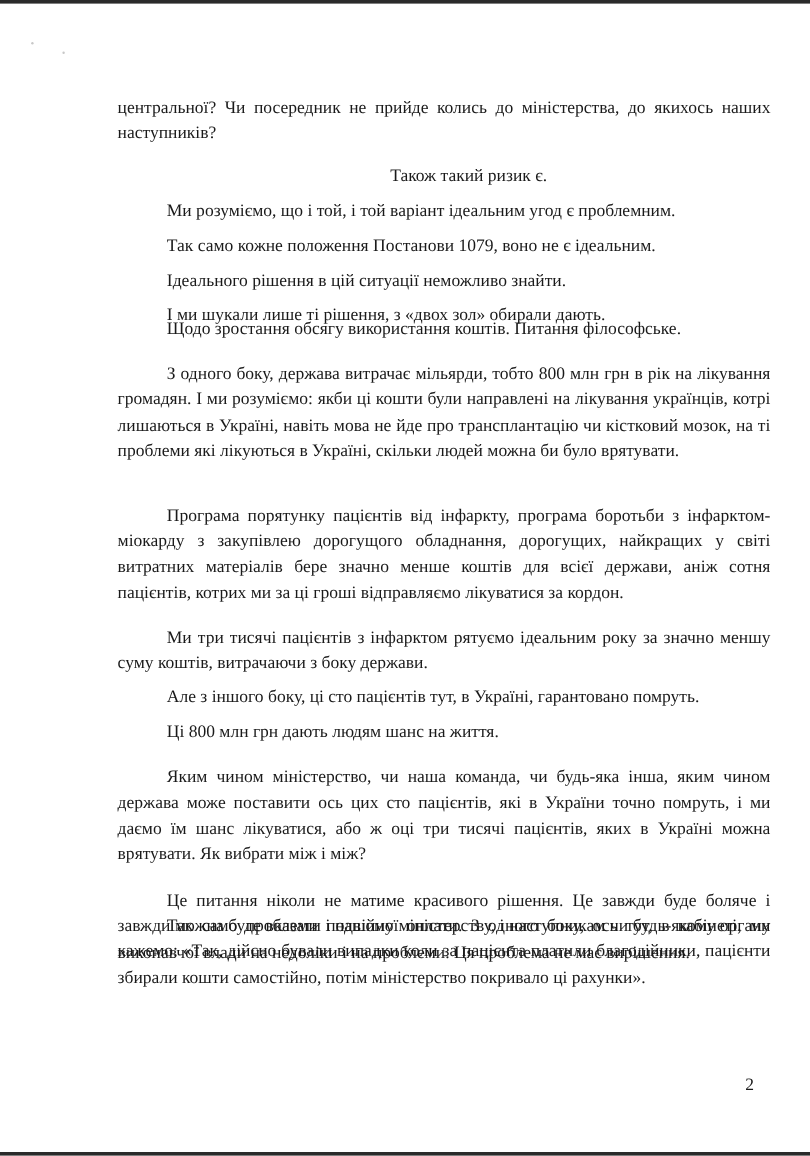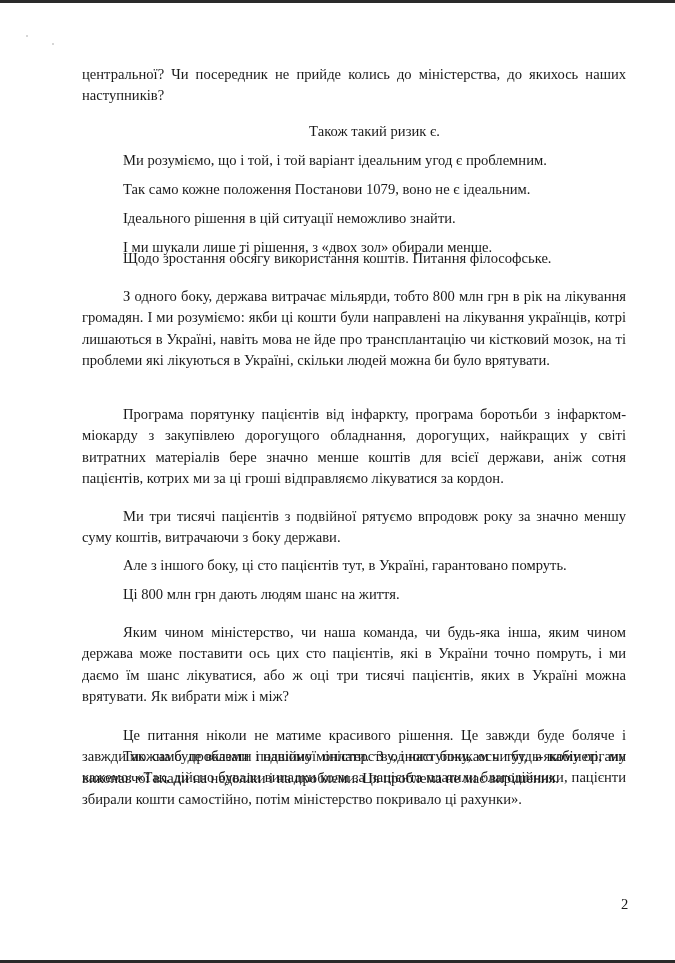--- a/index.html
+++ b/index.html
@@ -2,42 +2,42 @@
 <html><head>
 <meta charset="utf-8">
 <style>
   html, body { margin:0; padding:0; }
   body { width:675px; height:963px; background:#ffffff; position:relative; overflow:hidden;
          font-family:"Liberation Serif","DejaVu Serif",serif; color:#1a1a1a; }
   .bar-top { position:absolute; left:0; top:0; width:675px; height:3px; background:#2a2a2a; }
   .bar-bottom { position:absolute; left:0; top:960px; width:675px; height:3px; background:#2a2a2a; }
   .speck { position:absolute; width:2px; height:2px; background:#c8c8c8; border-radius:1px; }
   .p { position:absolute; left:82px; width:544px; font-size:14.6px; line-height:21.4px;
-       text-align:justify; margin:0; }
+       text-align:justify; margin:16px; }
   .p.indent { text-indent:41px; }
   .p.single { left:123px; width:503px; text-align:left; white-space:nowrap; }
   .pagenum { position:absolute; left:621px; top:896px; font-size:14.6px; }
 </style>
 </head>
 <body>
 
 <div class="bar-top"></div>
 <div class="speck" style="left:26px;top:35px;"></div>
 <div class="speck" style="left:52px;top:43px;"></div>
 
 <p class="p" style="top:64px;">центральної? Чи посередник не прийде колись до міністерства, до якихось наших наступників?</p>
 <p class="p single" style="top:121px;text-align:center;">Також такий ризик є.</p>
 <p class="p single" style="top:150px;">Ми розуміємо, що  і той, і той варіант ідеальним угод є проблемним.</p>
 <p class="p single" style="top:179px;">Так само кожне положення Постанови  1079, воно не є ідеальним.</p>
 <p class="p single" style="top:208px;">Ідеального рішення в цій ситуації неможливо знайти.</p>
-<p class="p single" style="top:237px;">І ми шукали лише ті рішення, з «двох зол» обирали менше.</p>
+<p class="p single" style="top:237px;">І ми шукали лише ті рішення, з «двох зол» обирали дають.</p>
 <p class="p single" style="top:248px;">Щодо зростання обсягу використання коштів. Питання  філософське.</p>
 <p class="p indent" style="top:286px;">З одного боку, держава витрачає мільярди, тобто  800 млн грн  в рік на лікування громадян. І ми розуміємо: якби ці кошти були направлені на лікування українців, котрі лишаються в Україні, навіть мова не йде про трансплантацію чи кістковий мозок, на ті проблеми які лікуються в Україні,  скільки  людей можна би було врятувати.</p>
 <p class="p indent" style="top:404px;">Програма порятунку пацієнтів від інфаркту, програма боротьби з інфарктом-міокарду з закупівлею дорогущого обладнання, дорогущих, найкращих у світі витратних матеріалів бере значно менше коштів для всієї держави, аніж сотня пацієнтів, котрих ми за ці гроші відправляємо лікуватися за кордон.</p>
-<p class="p indent" style="top:506px;">Ми три тисячі пацієнтів з подвійної рятуємо впродовж року за значно меншу суму  коштів, витрачаючи з боку держави.</p>
+<p class="p indent" style="top:506px;">Ми три тисячі пацієнтів з інфарктом рятуємо ідеальним року за значно меншу суму  коштів, витрачаючи з боку держави.</p>
 <p class="p single" style="top:555px;">Але з іншого боку, ці сто пацієнтів тут, в Україні,  гарантовано помруть.</p>
 <p class="p single" style="top:584px;">Ці 800 млн грн дають людям шанс на життя.</p>
 <p class="p indent" style="top:622px;">Яким чином міністерство, чи наша команда, чи будь-яка інша, яким чином держава може поставити  ось цих сто пацієнтів, які в України точно помруть, і ми даємо їм шанс лікуватися, або ж оці три тисячі пацієнтів, яких в Україні  можна врятувати. Як вибрати між і між?</p>
 <p class="p indent" style="top:725px;">Це питання ніколи не матиме  красивого рішення. Це завжди буде боляче і завжди можна буде вказати і нашому міністерству, і наступникам чи будь-якому органу виконавчої влади на недоліки і на проблеми. Ця проблема не має вирішення.</p>
 <p class="p indent" style="top:746px;">Так само проблеми подвійної оплати. З одного боку, ось тут, в кабінеті, ми кажемо: «Так, дійсно бували випадки коли за пацієнта платили благодійники, пацієнти  збирали кошти самостійно, потім міністерство покривало ці рахунки».</p>
 
 <div class="pagenum">2</div>
 
 <div class="bar-bottom"></div>
 

